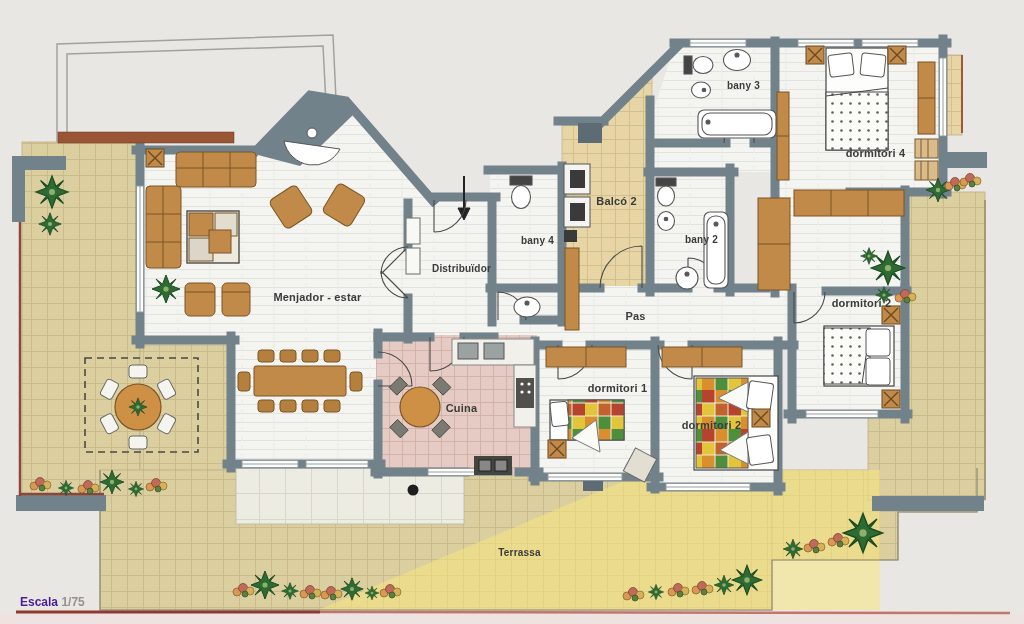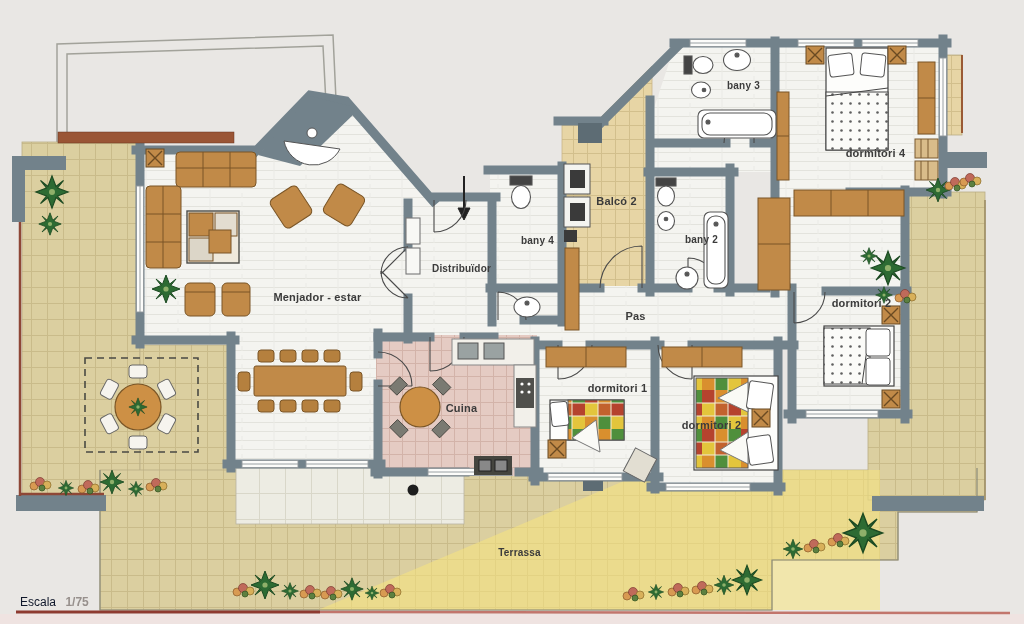--- a/index.html
+++ b/index.html
@@ -3,22 +3,22 @@
 <meta charset="utf-8">
 <style>
   html,body{margin:0;padding:0;background:#d8d6d3;}
   #stage{position:relative;width:1024px;height:624px;background:#e9e7e4;overflow:hidden;
          font-family:"Liberation Sans",sans-serif;}
   #planSvg{position:absolute;left:0;top:0;}
   .lbl{position:absolute;transform:translate(-50%,-50%);font-weight:bold;font-size:11px;
        color:#3b3b3b;white-space:nowrap;letter-spacing:.2px;padding-left:19px;}
   .lbl.small{font-size:10px;}
   #scale-note{position:absolute;left:20px;top:595px;font-size:12px;white-space:nowrap;}
-  #scale-note .w{font-weight:normal;color:#0f172a;}
-  #scale-note .v{color:#97908c;font-weight:bold;margin-left:6px;}
+  #scale-note .w{font-weight:bold;color:#4c1d95;}
+  #scale-note .v{color:#97908c;font-weight:bold;}
 </style>
 </head>
 <body>
 
 <div id="stage">
 <svg id="planSvg" width="1024" height="624" viewBox="0 0 1024 624">
   <defs>
     <pattern id="tileBeige" width="16" height="16" patternUnits="userSpaceOnUse">
       <rect width="16" height="16" fill="#dbcfa0"></rect>
       <path d="M15.5,0 V16 M0,15.5 H16" stroke="#c9bb8a" stroke-width="1"></path>

